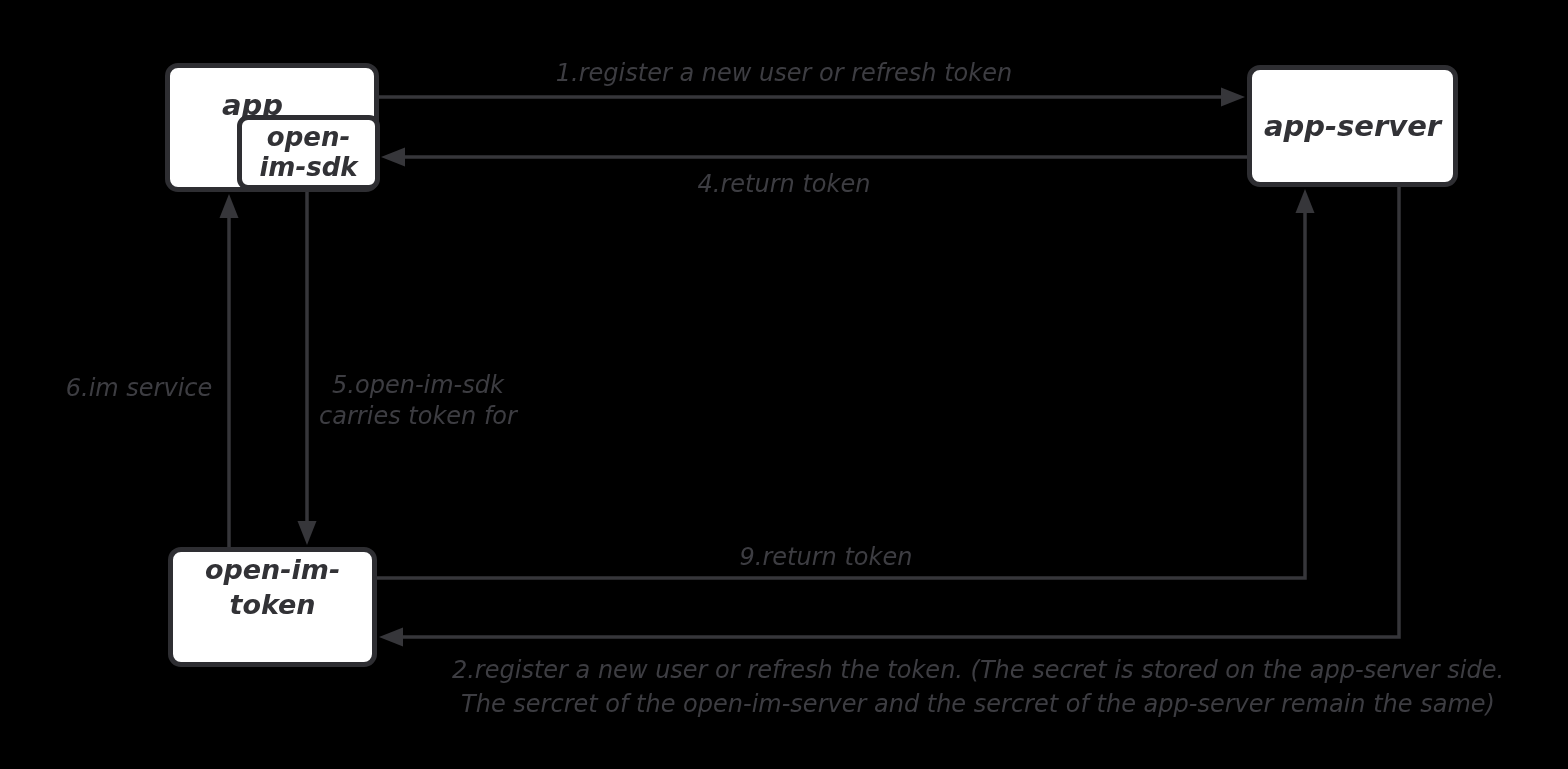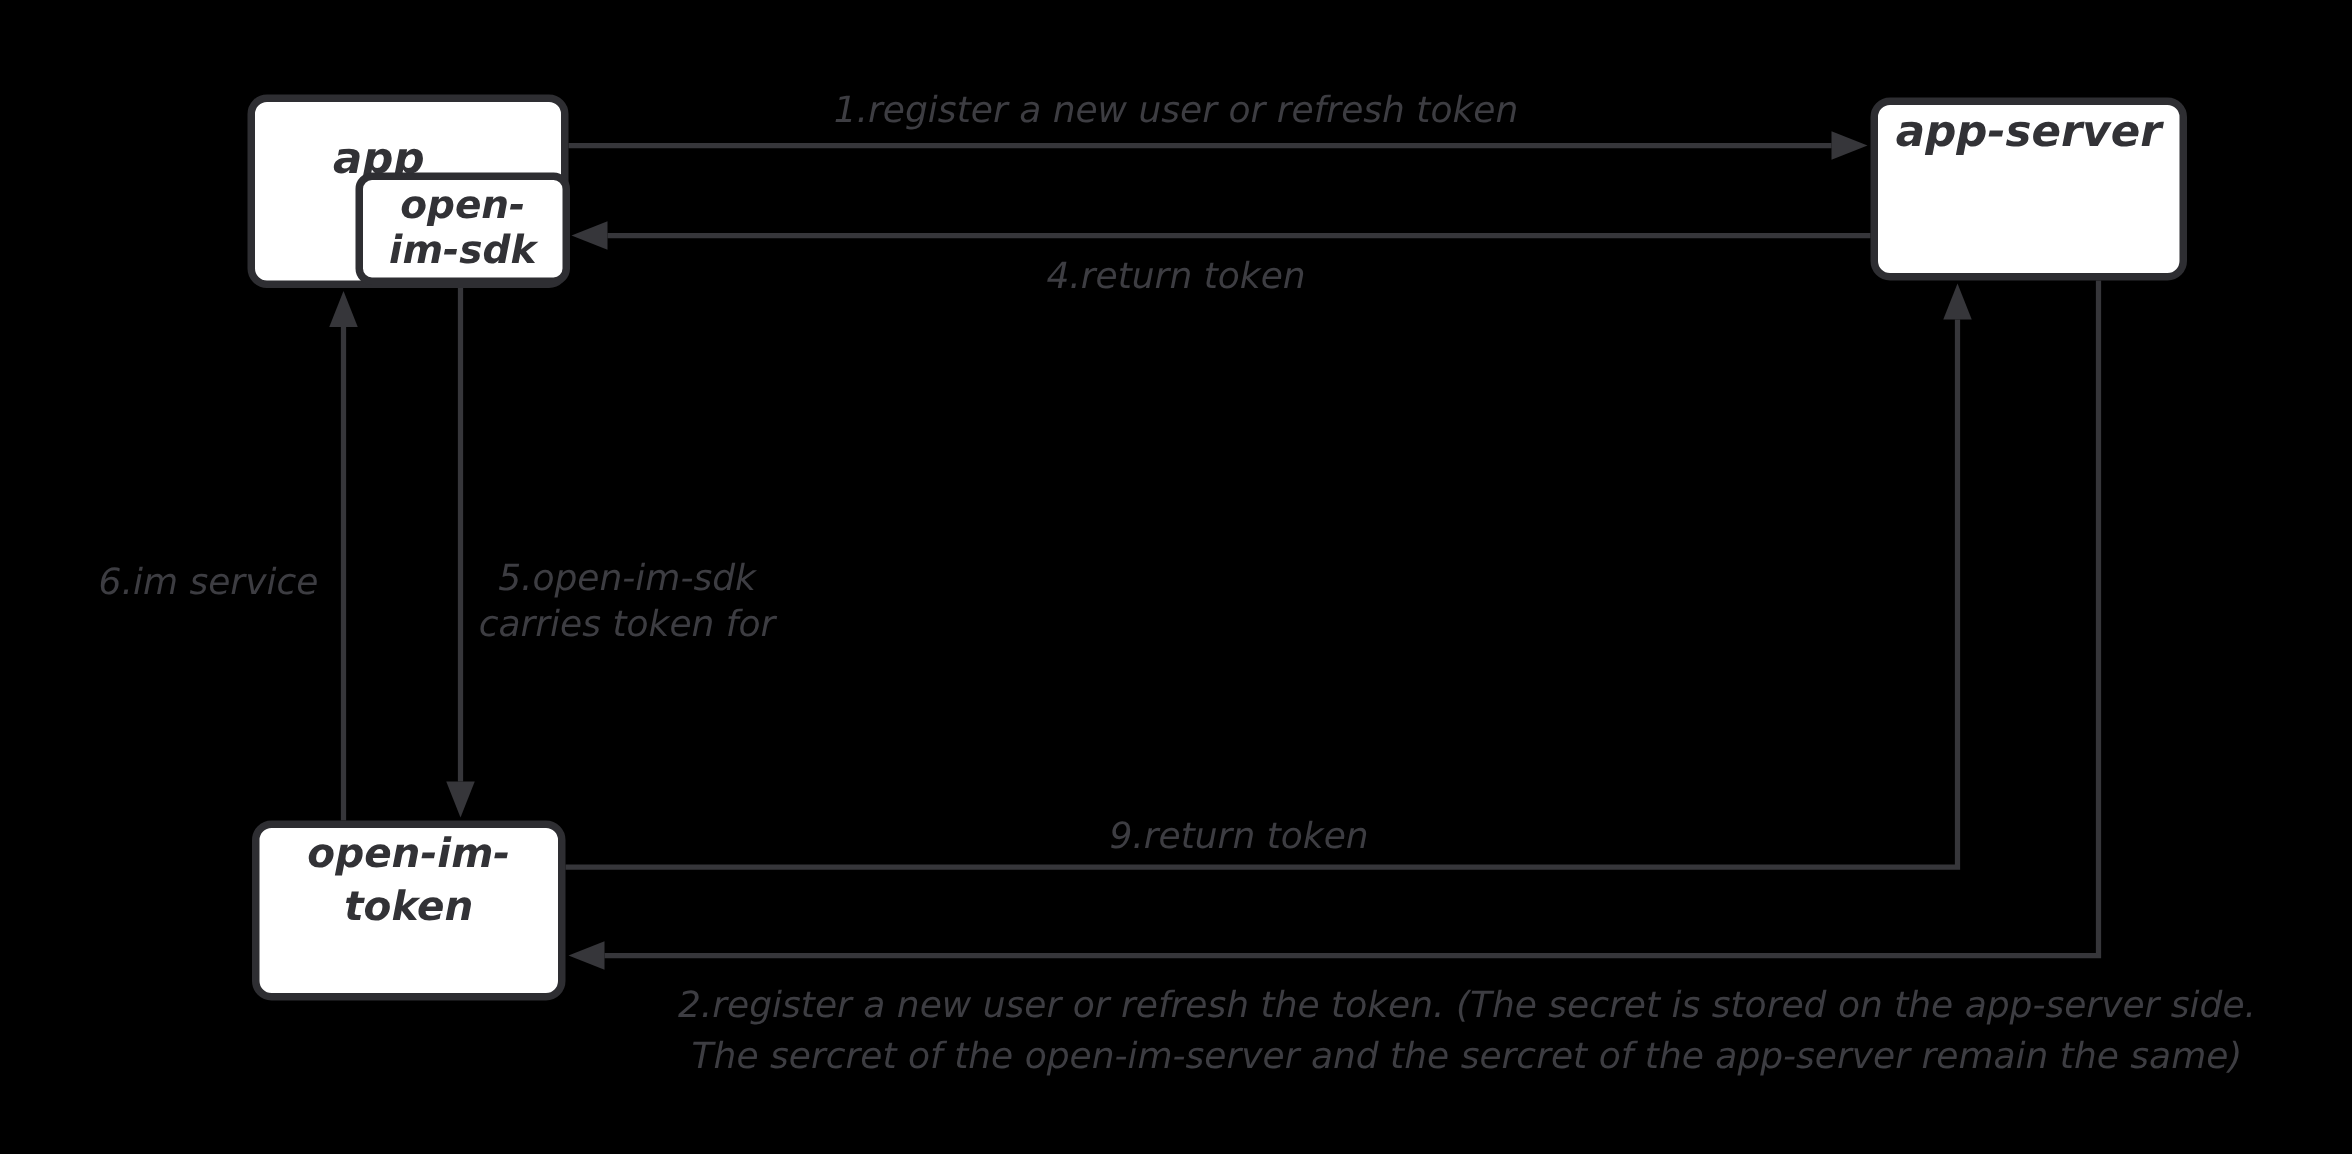--- a/index.html
+++ b/index.html
@@ -30,21 +30,21 @@
     color:var(--box-text);
     font-weight:bold;
     box-sizing:border-box;
   }
   .node-app{left:165px;top:63px;width:214px;height:129px;z-index:1;}
   .node-app .app-label{position:absolute;left:24px;top:20px;font-size:29px;margin-left:28px;}
   .node-sdk{left:237px;top:115px;width:143px;height:75px;z-index:2;border-radius:11px;
     display:flex;flex-direction:column;align-items:center;justify-content:center;
     font-size:26px;line-height:1.12;}
   .node-appserver{left:1247px;top:65px;width:211px;height:122px;z-index:1;
-    display:flex;align-items:flex-start;justify-content:center;font-size:29px;}
+    display:flex;align-items:center;justify-content:center;font-size:29px;}
   .node-imserver{left:168px;top:547px;width:209px;height:120px;z-index:1;
     display:flex;flex-direction:column;align-items:center;
     font-size:27px;line-height:1.3;text-align:center;}
   .edge-label{
     position:absolute;
     transform:translate(-50%,-50%);
     color:var(--label);
     font-size:24px;
     white-space:nowrap;
     z-index:3;

